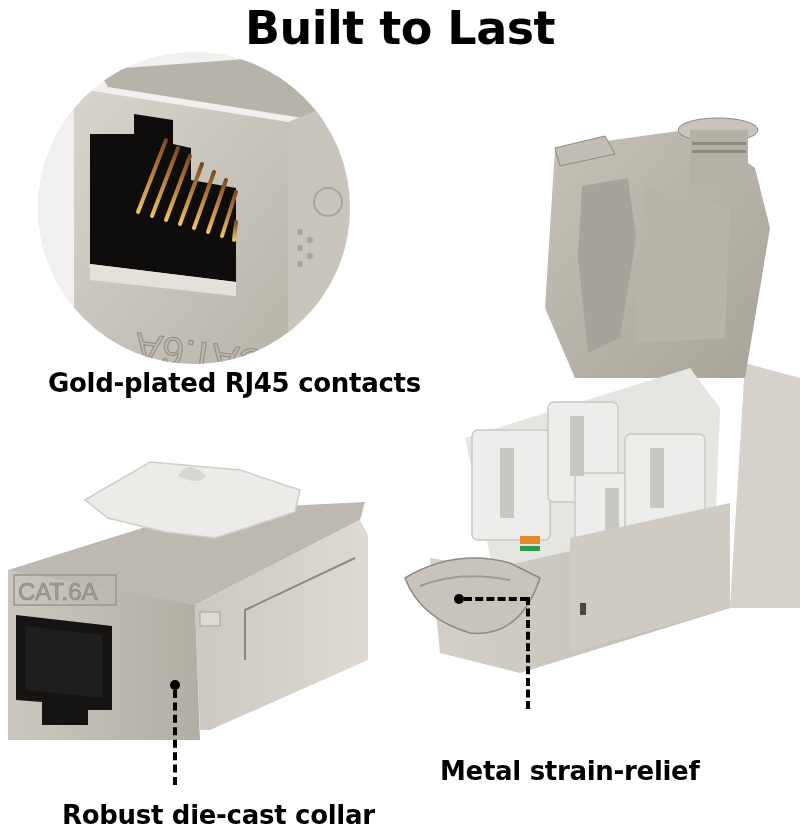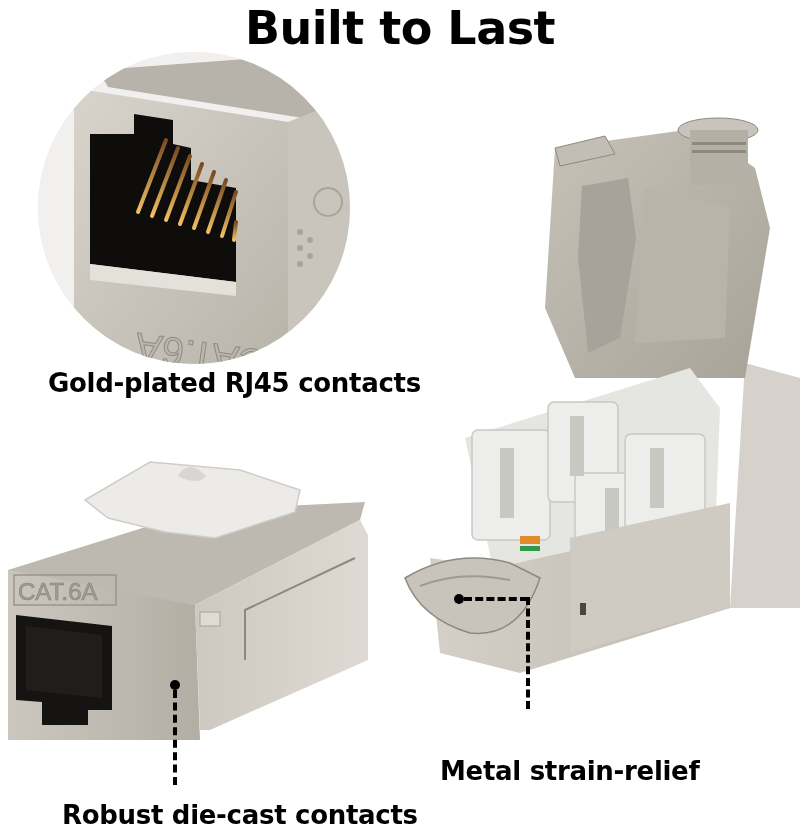--- a/index.html
+++ b/index.html
@@ -104,21 +104,21 @@
 
     <polygon points="16,175 112,186 112,270 88,270 88,285 42,285 42,262 16,260" fill="#151412"></polygon>
     <polygon points="26,186 102,195 102,258 26,250" fill="#1f1e1c"></polygon>
 
     <rect x="200" y="172" width="20" height="14" fill="#dedbd4" stroke="#a6a198"></rect>
   </svg>
 </div>
 
 <div class="abs dot" style="left:170px; top:680px;"></div>
 <div class="abs dash-v" style="left:173px; top:690px; height:95px;"></div>
-<div class="abs label lbl-housing">Robust die-cast contacts</div>
+<div class="abs label lbl-housing">Robust die-cast collar</div>
 
 <div class="abs" style="left:400px; top:108px; width:400px; height:590px;">
   <svg width="400" height="590" viewBox="0 0 400 590">
     <defs>
       <linearGradient id="mg4" x1="0" y1="0" x2="1" y2="1">
         <stop offset="0" stop-color="#c7c2b8"></stop>
           <stop offset="1" stop-color="#a8a398"></stop>
       </linearGradient>
       <linearGradient id="mg5" x1="0" y1="0" x2="1" y2="0">
         <stop offset="0" stop-color="#d4d0c8"></stop>

